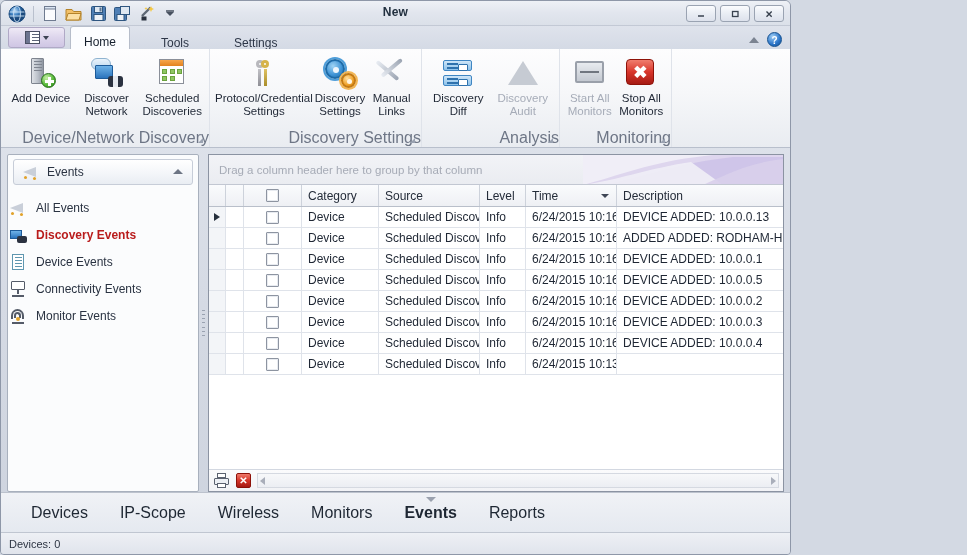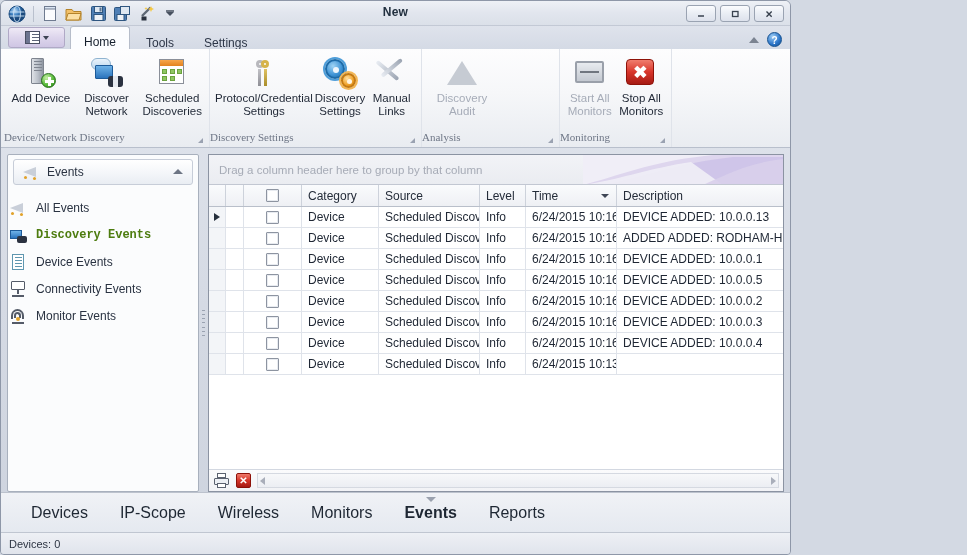--- a/index.html
+++ b/index.html
@@ -53,21 +53,21 @@
   }
   .vt-pane { width: 15px; height: 13px; border: 1px solid #4a4f63; background: #fff; position: relative; }
   .vt-pane:before { content: ""; position: absolute; left: 0; top: 0; bottom: 0; width: 4px; background: #6d7490; }
   .vt-pane:after {
     content: ""; position: absolute; left: 6px; top: 2px; width: 7px; height: 1px; background: #5d6479;
     box-shadow: 0 3px 0 #5d6479, 0 6px 0 #5d6479;
   }
   .caret-dn { width: 0; height: 0; border-left: 3px solid transparent; border-right: 3px solid transparent; border-top: 4px solid #3c4253; }
   .rtab {
     padding: 4px 13px; height: 21px; line-height: 21px; font-size: 12px; color: #2d3647;
-    border: 1px solid transparent; border-bottom: none; margin-right: 2px;
+    border: 1px solid transparent; border-bottom: none; margin-right: 17px;
   }
   .rtab.active {
     background: #fcfdff; border-color: #b6bdca; border-radius: 3px 3px 0 0;
     color: #16202e; height: 23px; line-height: 22px;
   }
   .ribbon-right { position: absolute; right: 8px; bottom: 2px; display: flex; align-items: center; gap: 8px; }
   .chev-up { width: 0; height: 0; border-left: 5px solid transparent; border-right: 5px solid transparent; border-bottom: 6px solid #7b8391; }
   .help-btn {
     width: 15px; height: 15px; border-radius: 50%;
     background: radial-gradient(circle at 35% 28%, #9ecdf5 0%, #2a74c8 60%, #14508f 100%);
@@ -79,23 +79,22 @@
   .ribbon {
     flex: 0 0 99px; position: relative;
     background: linear-gradient(180deg,#fdfdfe 0%,#f6f7f9 45%,#e9ecf1 100%);
     border-bottom: 1px solid #b8bfcc;
     display: flex; align-items: stretch; padding-left: 3px;
   }
   .rgroup { position: relative; display: flex; flex-direction: column; }
   .rgroup + .rgroup { border-left: 1px solid #dfe3ea; }
   .rgroup-items { flex: 1; display: flex; align-items: flex-start; padding: 6px 4px 0; }
   .rgroup-label {
-    height: 17px; line-height: 15px; text-align: left; font-size: 11px; color: #6e7686;
+    height: 17px; line-height: 15px; text-align: right; font-size: 16px; color: #6e7686;
     position: relative;
-    font-family: Liberation Serif, serif;
   }
   .rgroup-label .dlg {
     position: absolute; right: 6px; bottom: 4px; width: 0; height: 0;
     border-left: 5px solid transparent; border-bottom: 5px solid #9aa2b1;
   }
   .ritem {
     width: 72px; display: flex; flex-direction: column; align-items: center; gap: 3px;
     padding: 2px 1px; font-size: 11.5px; color: #1f2735; text-align: center; line-height: 12.5px;
   }
   .ritem.wide { width: 102px; }
@@ -235,21 +234,21 @@
   .sb-header .label { font-size: 12px; color: #2a3342; }
   .sb-header .chev {
     position: absolute; right: 9px; top: 9px; width: 0; height: 0;
     border-left: 5px solid transparent; border-right: 5px solid transparent; border-bottom: 5px solid #6d7584;
   }
   .sb-list { padding: 7px 0 0 0; }
   .sb-item {
     height: 27px; display: flex; align-items: center; gap: 9px; padding-left: 1px;
     font-size: 12px; color: #2a3342;
   }
-  .sb-item.selected { font-weight: bold; color: #4d7c0f; font-family: Liberation Mono, monospace; }
+  .sb-item.selected { font-weight: bold; color: #b91c1c; }
   .sb-ico { width: 18px; height: 18px; position: relative; flex: 0 0 18px; }
 
   .ico-events .megaphone {
     position: absolute; left: 1px; top: 4px; width: 0; height: 0;
     border-top: 5px solid transparent; border-bottom: 5px solid transparent;
     border-right: 13px solid #c9cfd9;
   }
   .ico-events .dot1, .ico-events .dot2 { position: absolute; width: 3px; height: 3px; border-radius: 50%; background: #e1a22b; }
   .ico-events .dot1 { left: 2px; bottom: 2px; }
   .ico-events .dot2 { left: 11px; bottom: 1px; }
@@ -546,20 +545,27 @@
           <span>Manual Links</span>
         </div>
       </div>
       <div class="rgroup-label">
         <span>Discovery Settings</span><span class="dlg"></span>
       </div>
     </div>
 
     <div class="rgroup" style="width:138px">
       <div class="rgroup-items">
+        <div class="ritem">
+          <div class="ic ic-diff">
+            <span class="b t"></span>
+              <span class="b b2"></span>
+          </div>
+          <span>Discovery Diff</span>
+        </div>
         <div class="ritem disabled">
           <div class="ic ic-tri">
               <span class="t"></span>
             </div>
           <span>Discovery Audit</span>
         </div>
       </div>
       <div class="rgroup-label">
         <span>Analysis</span><span class="dlg"></span>
       </div>

